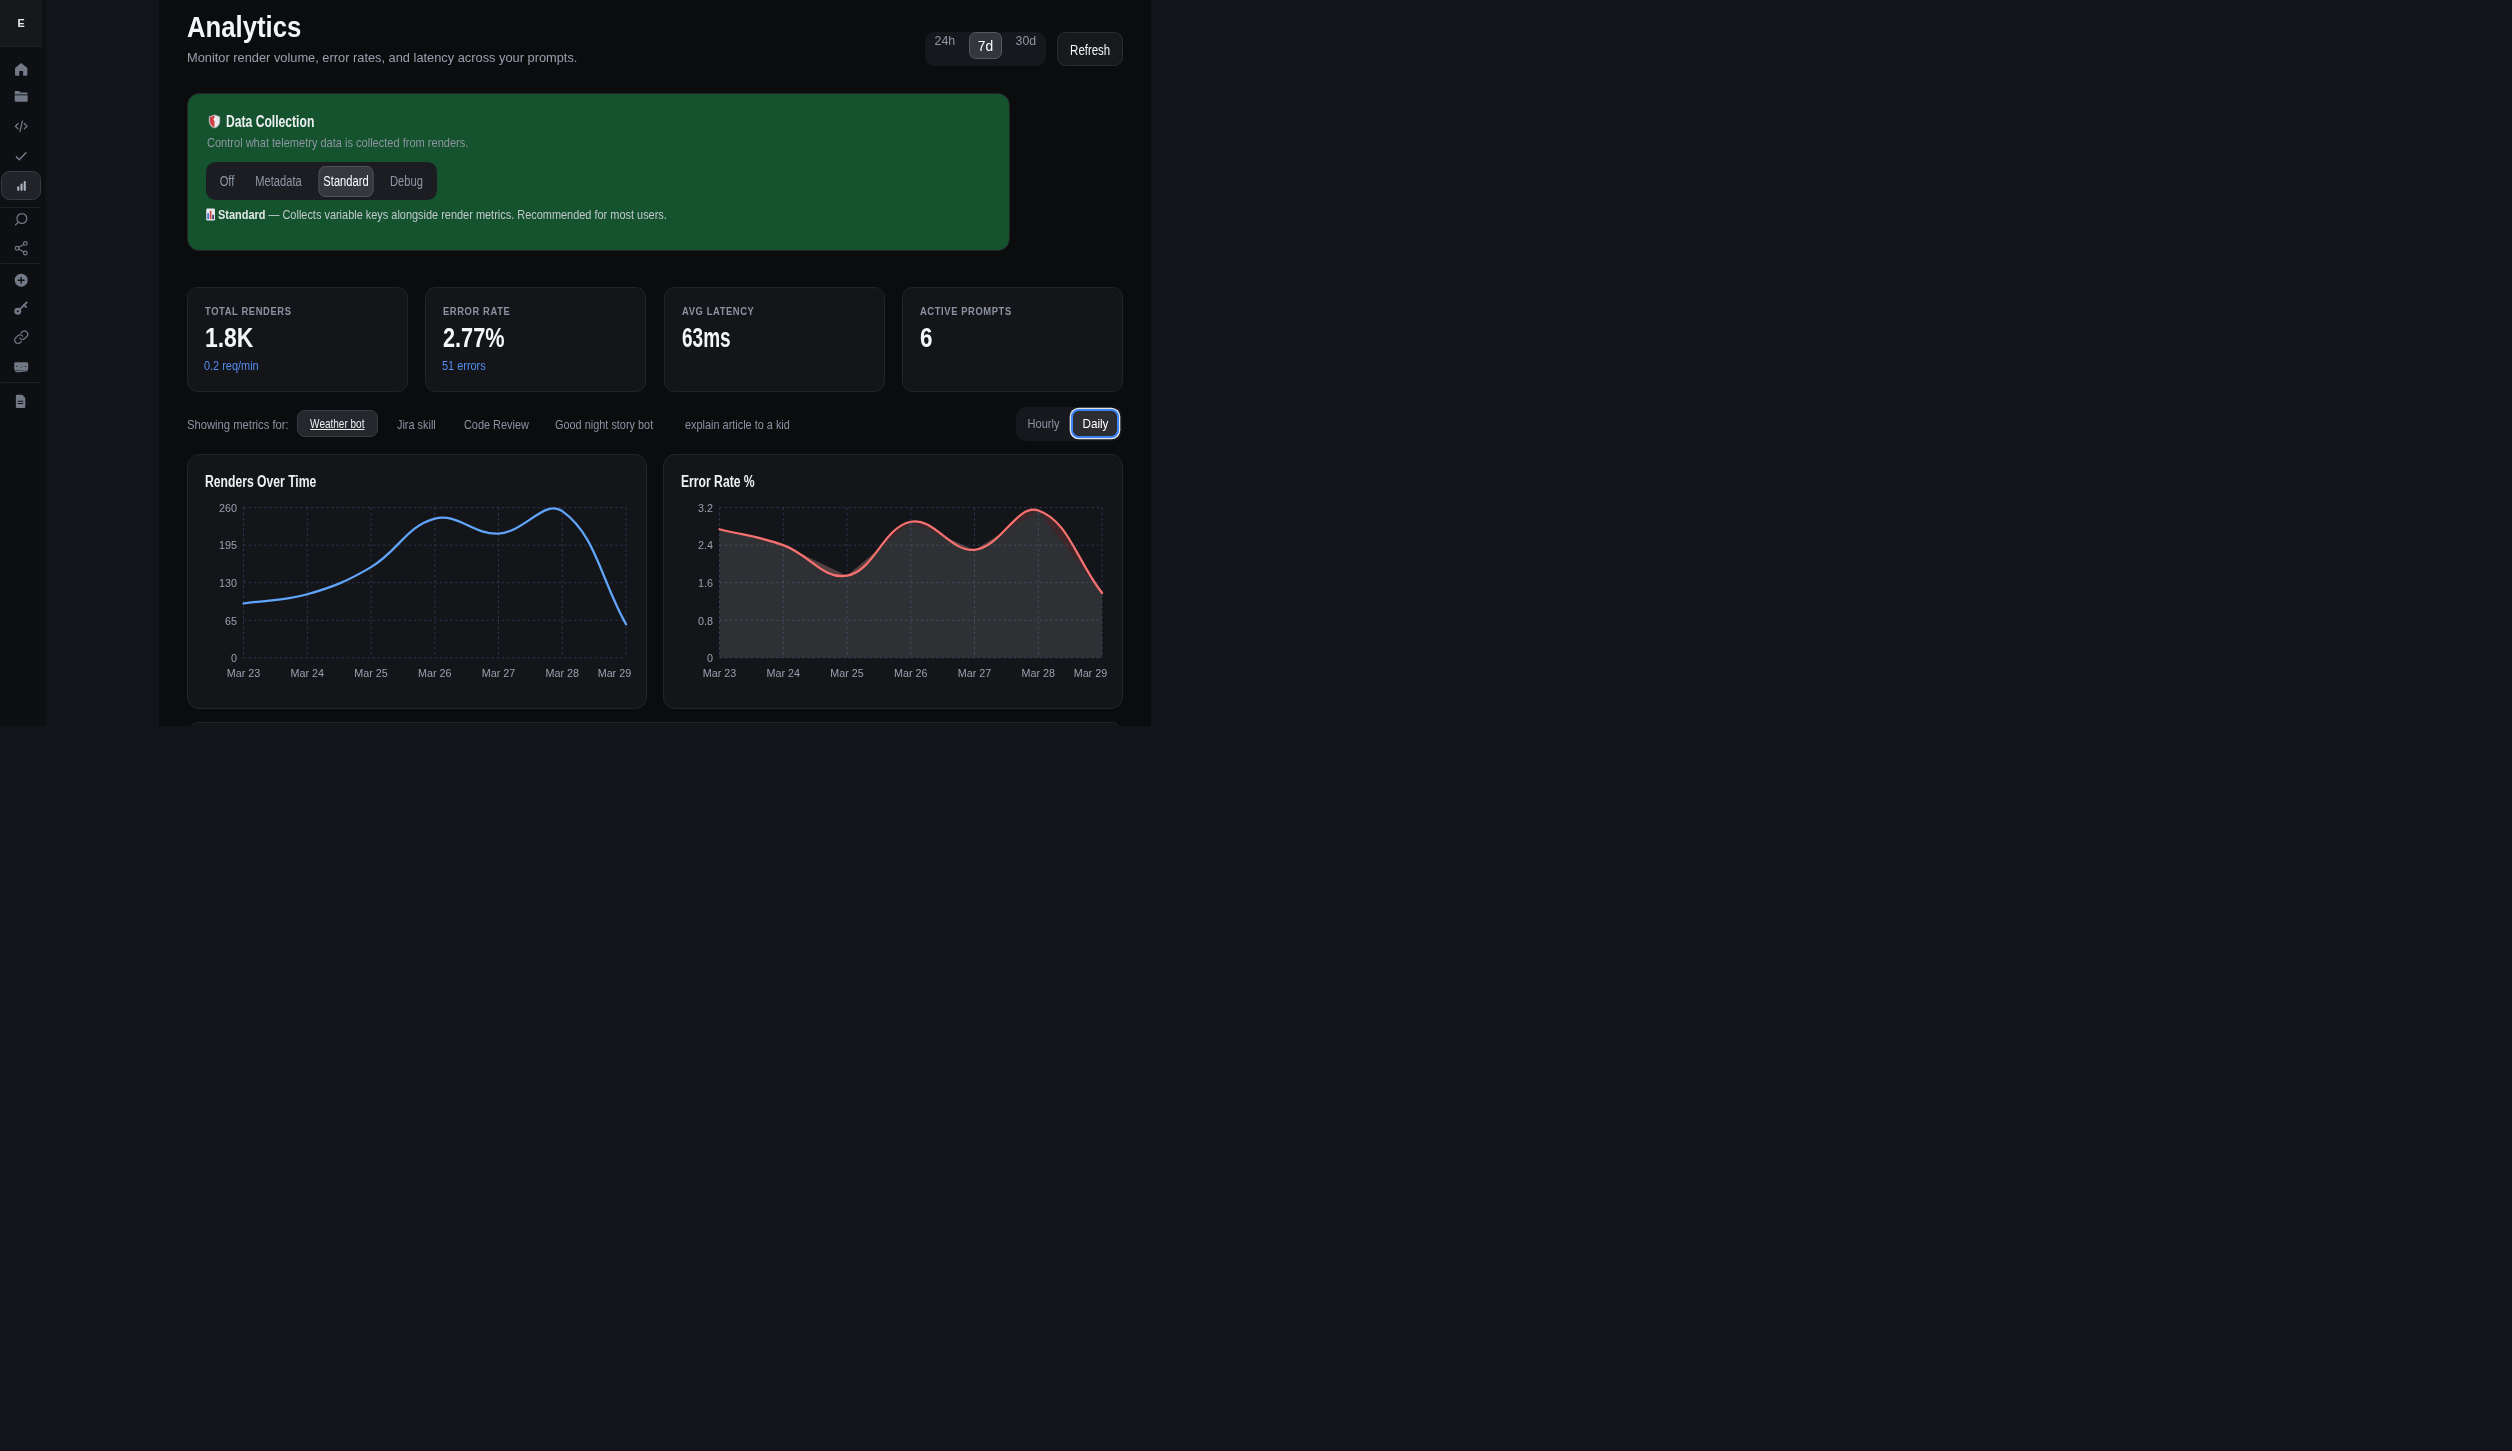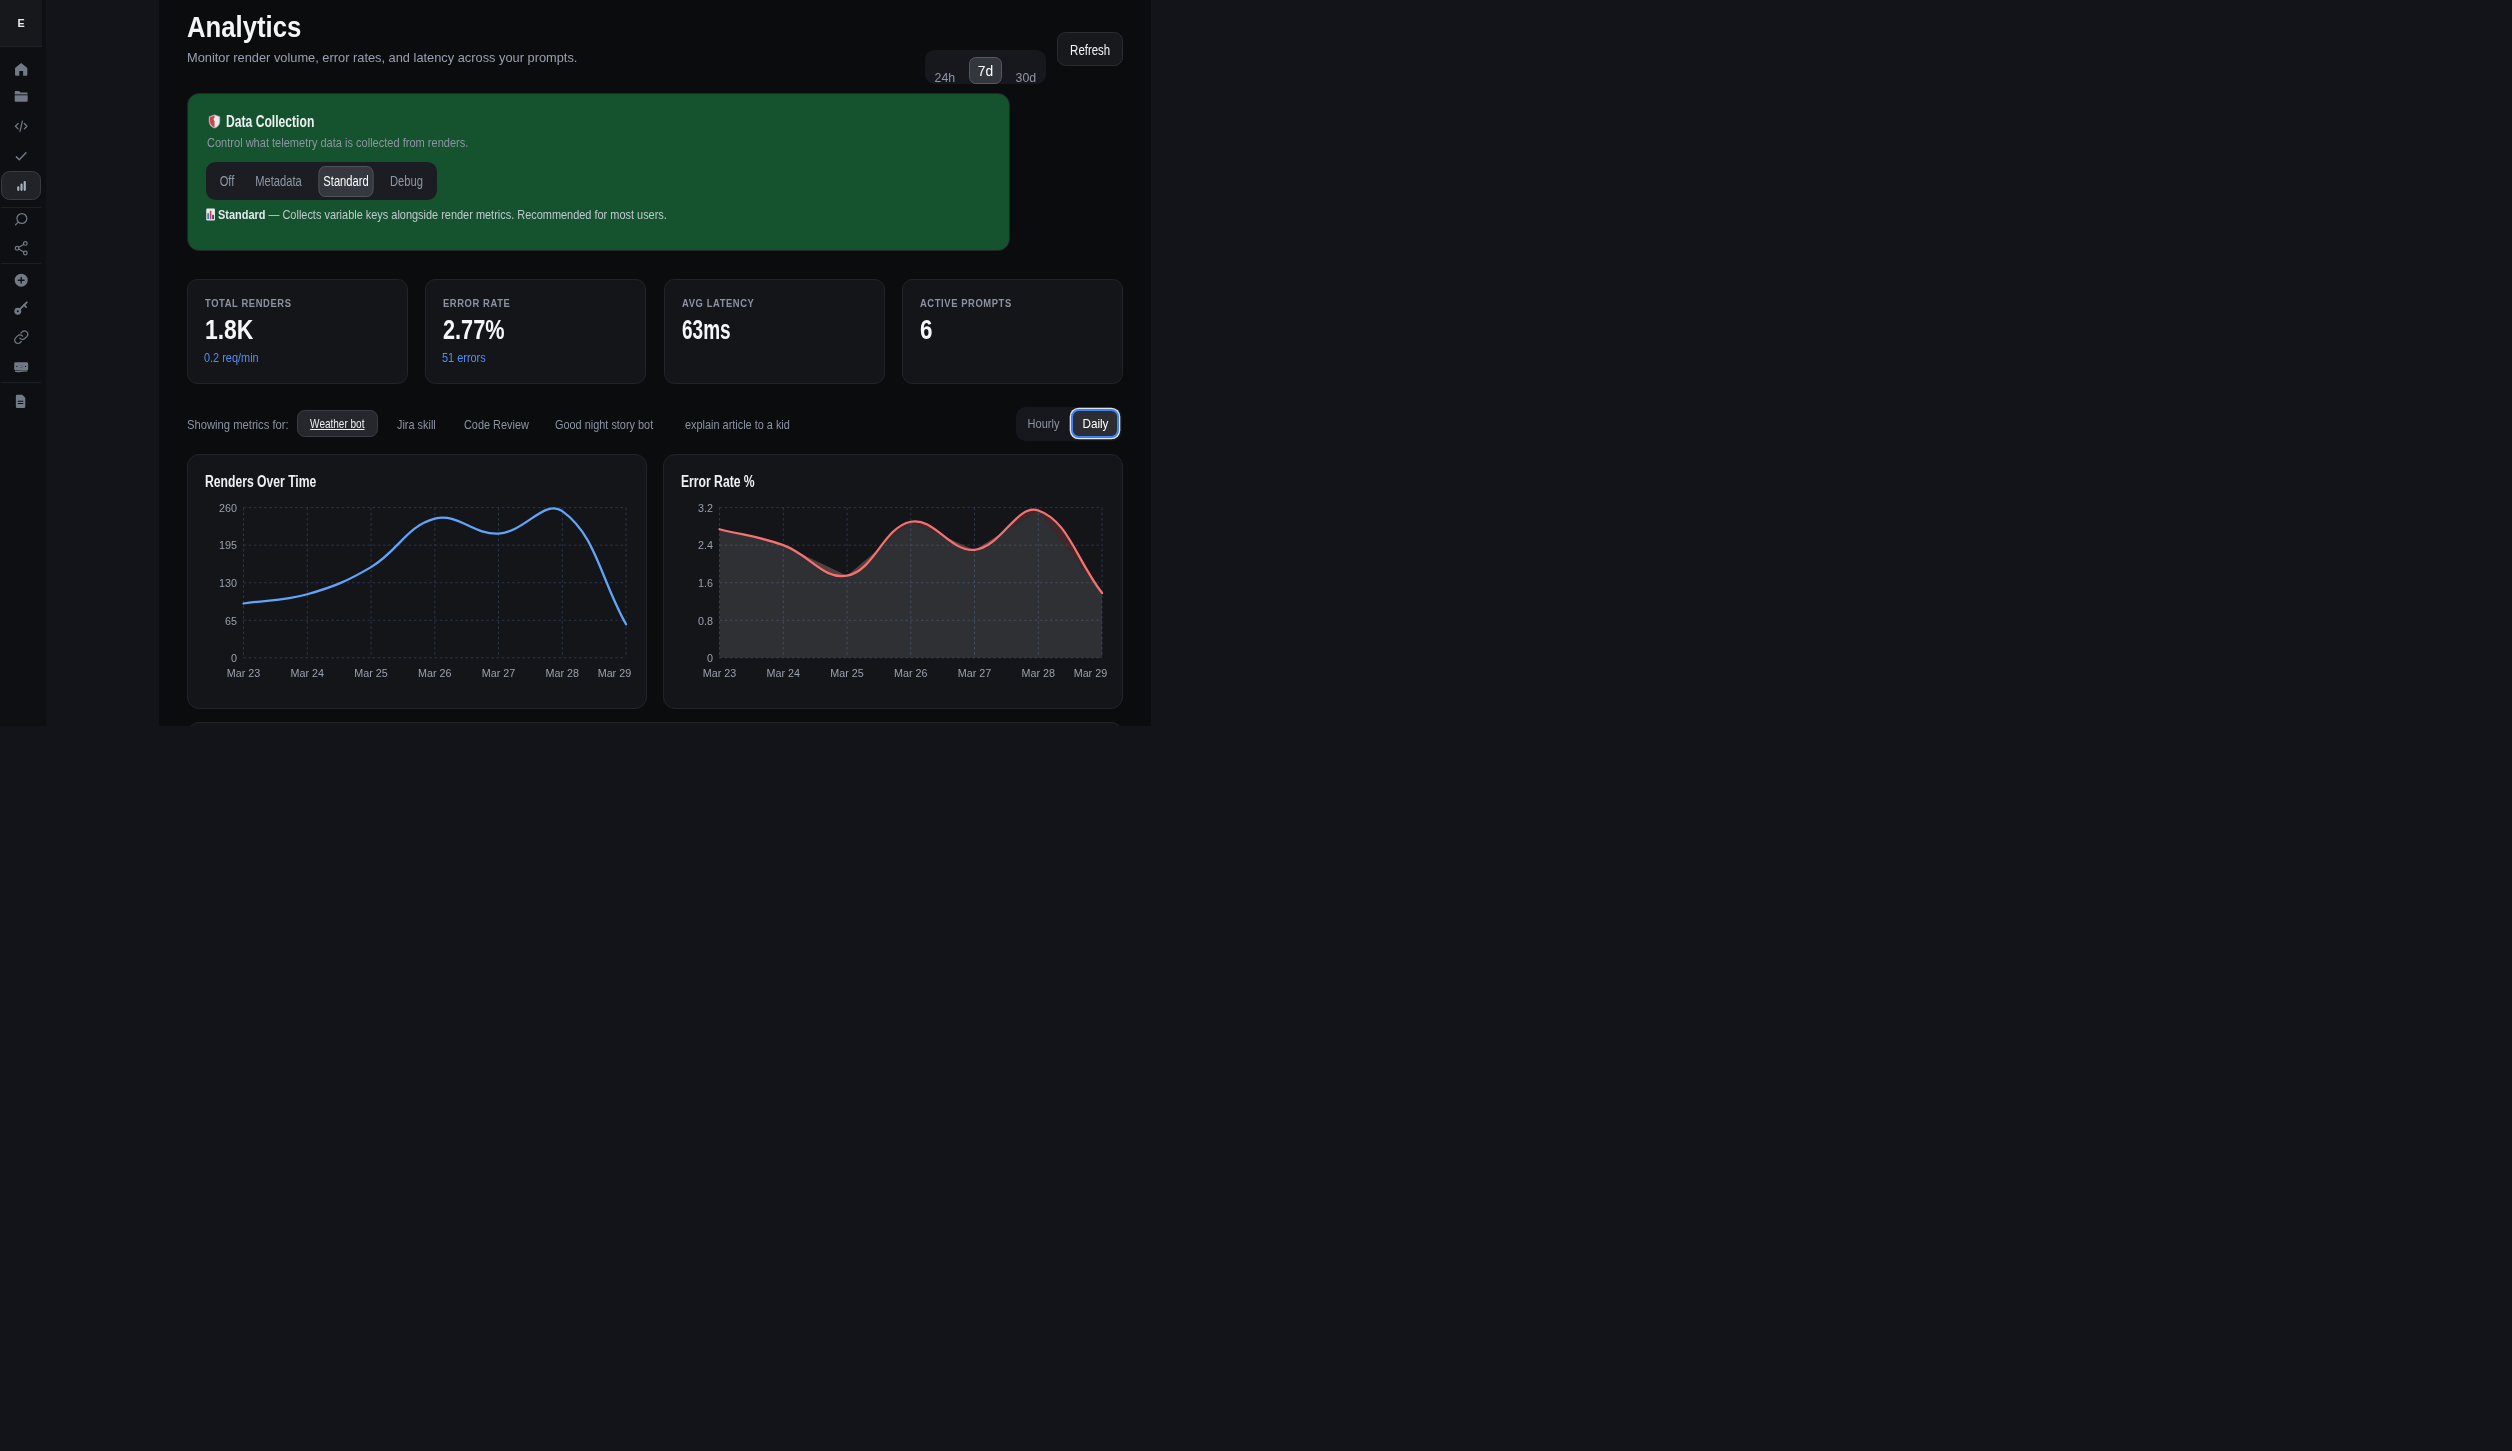--- a/index.html
+++ b/index.html
@@ -19,22 +19,22 @@
   .rpanel { position:absolute; left:1151px; top:0; width:105px; height:726px; background:#131419; }
   .main { position:absolute; left:159px; top:0; width:992px; height:726px; background:#0b0c0e; }
   .content { position:absolute; left:28px; top:0; width:936px; height:726px; }
 
   .h1 { position:absolute; left:0; top:13px; font-size:29px; font-weight:bold; line-height:1;
         color:#f4f5f7; transform:scaleX(0.887); transform-origin:left top; white-space:nowrap; }
   .sub { position:absolute; left:0; top:50px; font-size:13.3px; line-height:15.5px; color:#98a0ad;
          transform:scaleX(0.964); transform-origin:left top; white-space:nowrap; }
 
   .rangectl { position:absolute; left:738px; top:32px; width:121px; height:34px;
-              background:#17181d; border-radius:9.5px; display:flex; align-items:flex-end;
-              padding:0 3.4px;margin-top:18px; }
+              background:#17181d; border-radius:9.5px; display:flex; align-items:flex-start;
+              padding:0 3.4px; }
   .rangectl .opt { flex:1; text-align:center; font-size:13.3px; color:#8e97a6; transform:scaleX(0.93); position:relative; top:1.3px; }
   .rangectl .sel { width:33px; height:27px; background:#34363d; border:0.9px solid #565860;
                    border-radius:6.9px; color:#fff; display:flex; align-items:center;
                    justify-content:center; margin:0 6.9px; padding-top:1.7px; }
   .refresh { position:absolute; left:870px; top:32px; width:66px; height:34px;
              background:#18191d; border:0.9px solid #2b2c32; border-radius:8.6px;
              display:flex; align-items:center; justify-content:center;
              color:#f2f3f5; font-size:13.8px; }
   .refresh span { transform:scaleX(0.83); position:relative; top:1.3px; }
 
@@ -51,21 +51,21 @@
   .seg .s1 { width:36px; } .seg .s2 { width:67px; } .seg .s4 { width:53px; }
   .seg .s3 { width:68px; height:31px; background:#36383f; border:0.9px solid #55575f;
              border-radius:7.7px; color:#fdfdfe; display:flex; align-items:center; justify-content:center; }
   .dcnote { position:absolute; left:17.6px; top:112px; font-size:13.3px; color:#c3c8d1;
             transform:scaleX(0.823); transform-origin:left top; white-space:nowrap; }
   .dcnote b { color:#e4e7ec; }
   .dcicon { position:relative; top:1.7px; margin-right:3.4px; }
 
   .stats { position:absolute; left:0; top:279px; width:936px; display:flex; gap:17.6px; }
   .stat { flex:1; height:105px; background:#141519; border:0.9px solid #232429;
-          border-radius:10.3px; position:relative; }
+          border-radius:10.3px; position:relative;margin-top:8px; }
   .stat .lab { position:absolute; left:17px; top:17px; font-size:11.2px; font-weight:bold;
                letter-spacing:0.7px; color:#8b93a1; transform:scaleX(0.84); transform-origin:left top; white-space:nowrap; }
   .stat .val { position:absolute; left:17px; top:33px; font-size:28px; font-weight:bold; color:#f5f6f8;
                line-height:1.2; transform-origin:left top; white-space:nowrap; }
   .stat .sub2 { position:absolute; left:16px; top:70px; font-size:13px; color:#548df2;
                 transform:scaleX(0.84); transform-origin:left top; white-space:nowrap; }
 
   .filter { position:absolute; left:0; top:409px; width:936px; height:34px;text-align:right; }
   .filter .cap { position:absolute; left:0; top:7.7px; font-size:13.3px; color:#8b93a2;
                  transform:scaleX(0.844); transform-origin:left top; white-space:nowrap; }

